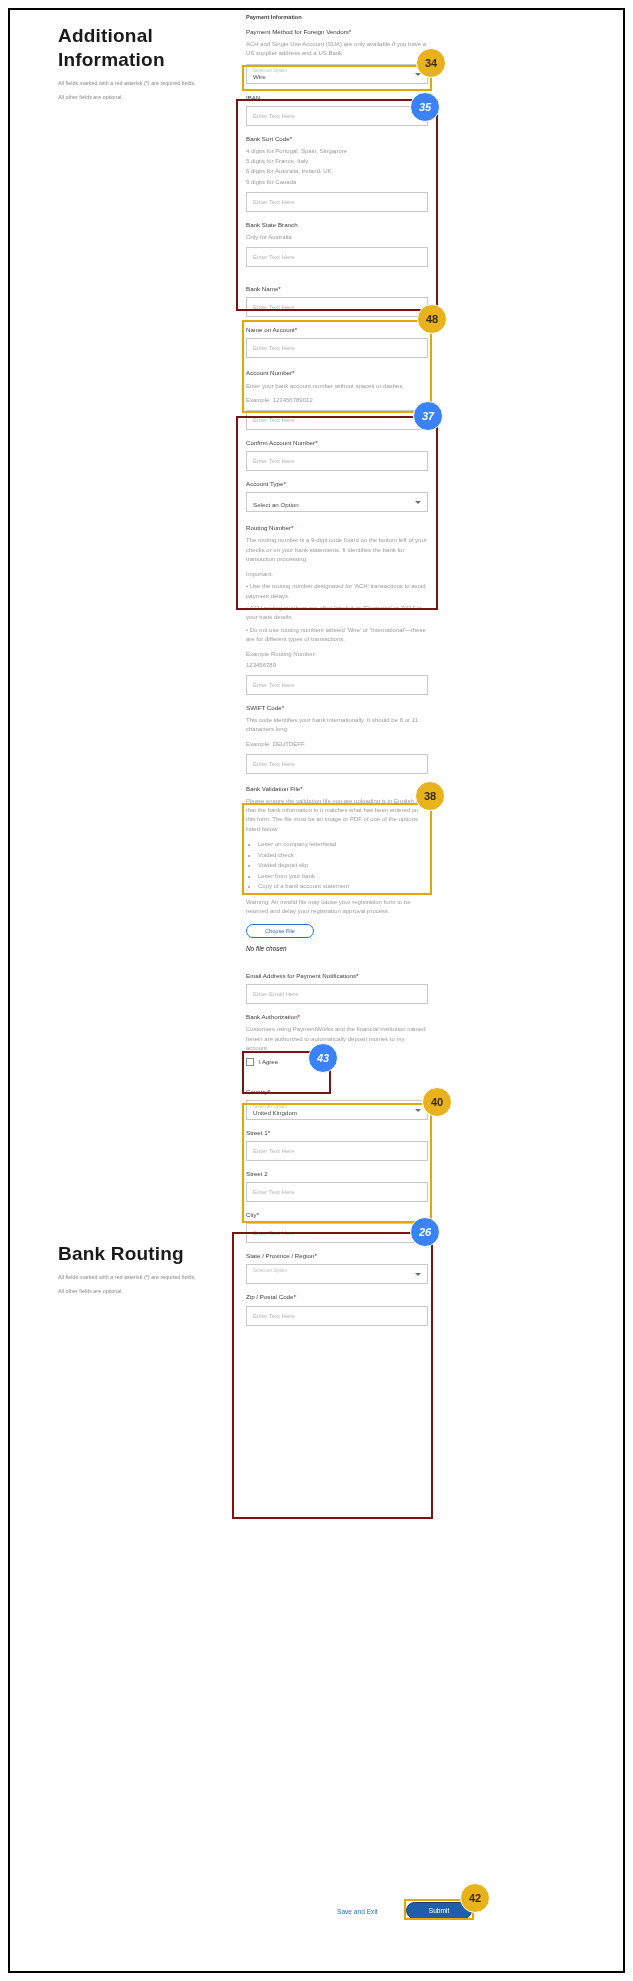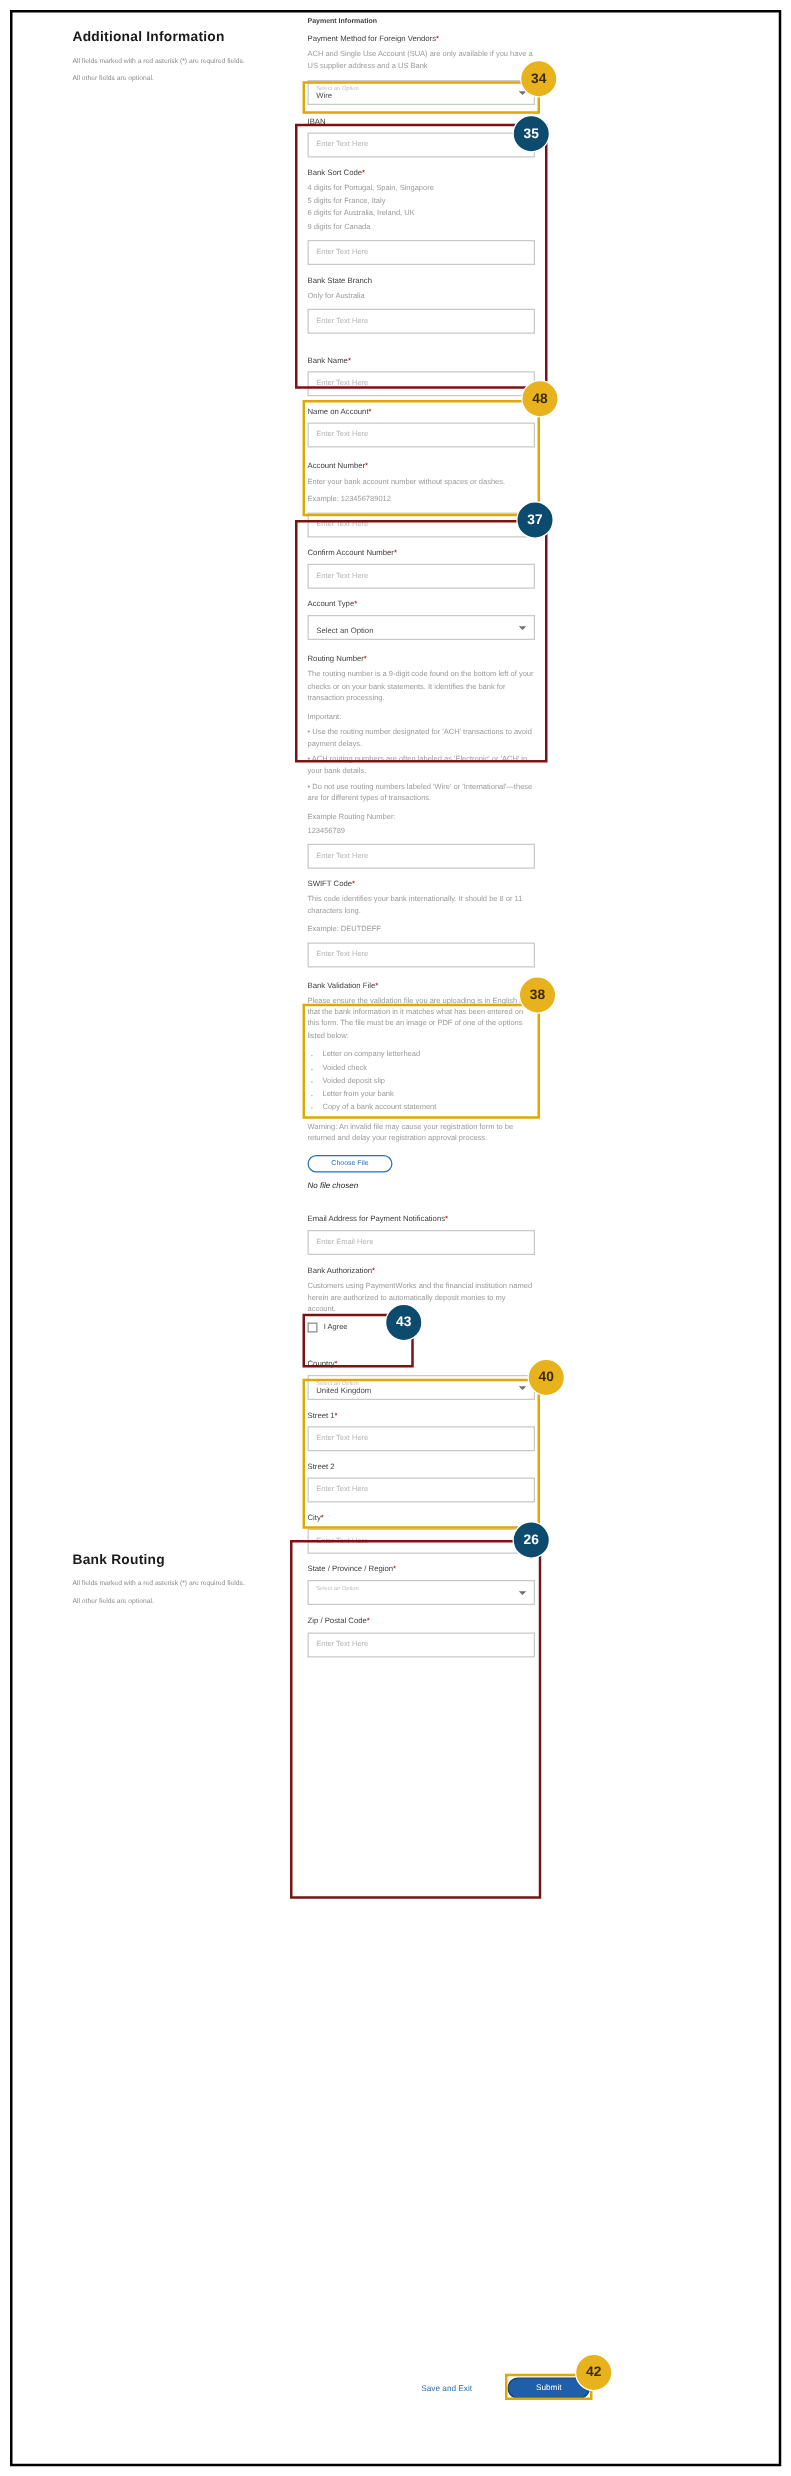--- a/index.html
+++ b/index.html
@@ -26,21 +26,21 @@
     left: 0; top: 0;
     width: 613px; height: 1961px;
   }
   
   .sec-head {
     position: absolute;
     width: 175px;
     left: 48px;
   }
   .sec-head .title {
-    font-size: 11px;
+    font-size: 19px;
     font-weight: bold;
     color: #1a1a1a;
     line-height: 1.25;
     letter-spacing: .2px;
   }
   .sec-head .sub {
     font-size: 5.4px;
     color: #8a8a8a;
     line-height: 1.5;
     margin-top: 7px;
@@ -165,21 +165,21 @@
     position: absolute;
     width: 30px; height: 30px;
     border-radius: 50%;
     display: flex; align-items: center; justify-content: center;
     font-size: 11px;
     font-weight: bold;
     color: #fff;
     border: 1.5px solid #fff;
   }
   .badge.y { background: #e8b21d; color: #3a2a00; }
-  .badge.r { background: #0c4a6e; color: #fff; }
+  .badge.r { background: #3b82f6; color: #fff; font-style: italic; }
 
   
   .save-exit {
     position: absolute;
     font-size: 6.6px;
     color: #2a6ebb;
   }
   .submit-btn {
     position: absolute;
     width: 66px; height: 17px;

